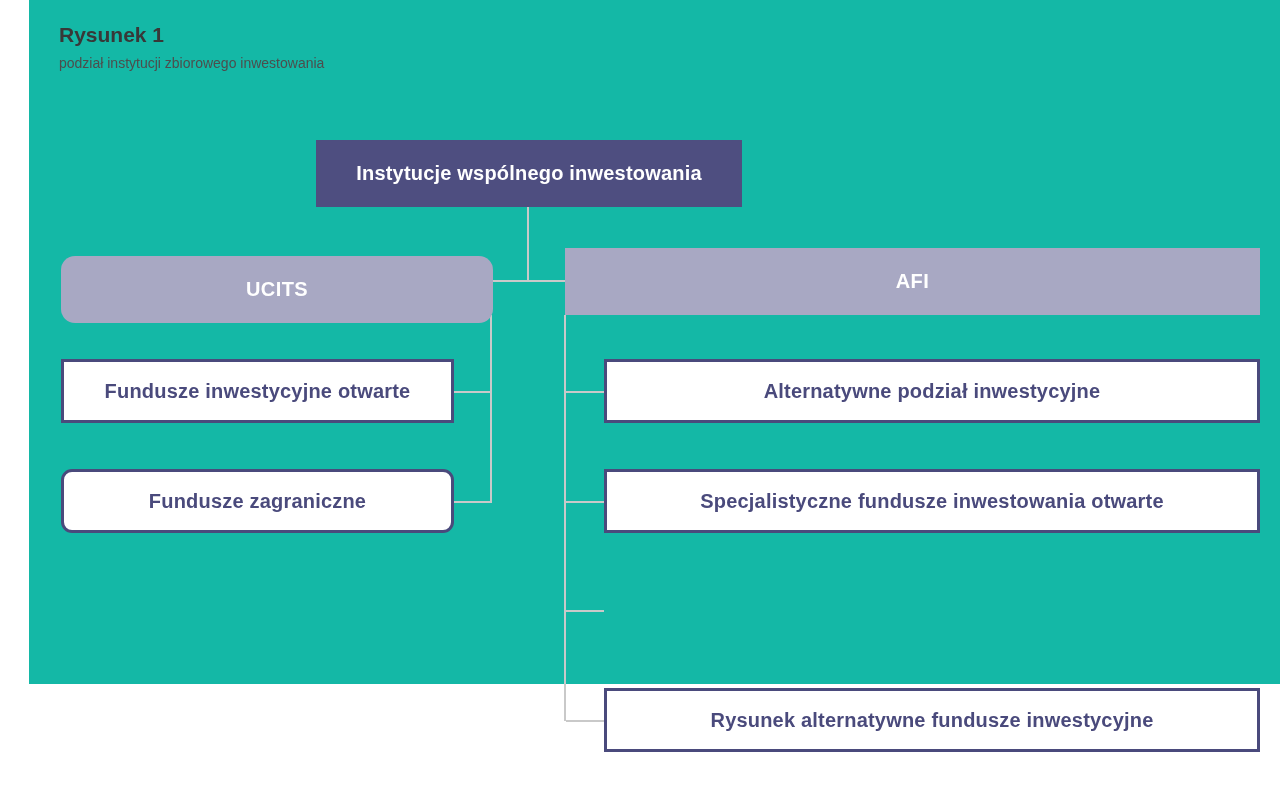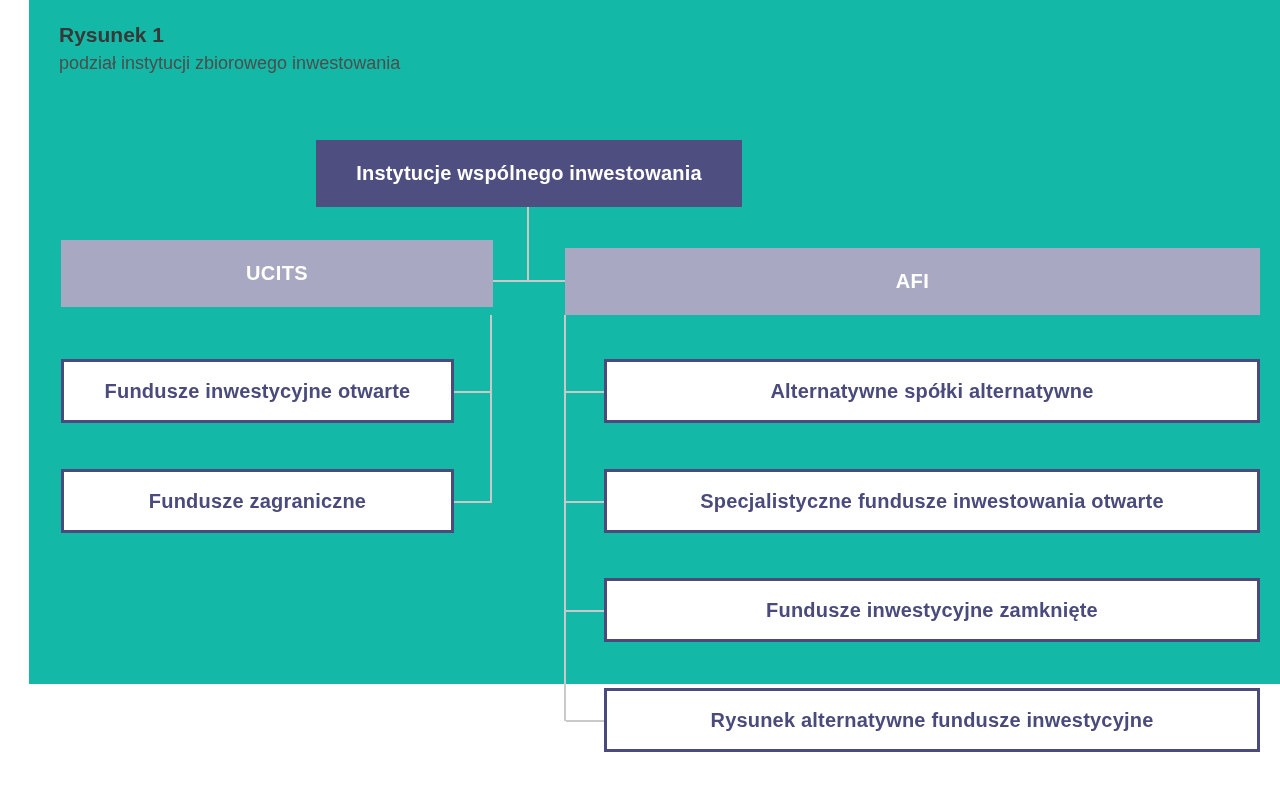--- a/index.html
+++ b/index.html
@@ -31,21 +31,21 @@
     left: 30px;
     top: 21px;
   }
   .caption-label {
     font-size: 21px;
     font-weight: 700;
     line-height: 28px;
     color: var(--caption-label);
   }
   .caption-title {
-    font-size: 18px;
+    font-size: 14px;
     font-weight: 400;
     line-height: 28px;
     color: var(--caption-title);
   }
   .node {
     position: absolute;
     display: flex;
     align-items: center;
     justify-content: center;
     text-align: right;
@@ -93,40 +93,37 @@
   <div class="line" style="left:535px; top:315px; width:2px; height:406px;"></div>
   <div class="line" style="left:537px; top:391px; width:38px; height:2px;"></div>
   <div class="line" style="left:537px; top:501px; width:38px; height:2px;"></div>
   <div class="line" style="left:537px; top:610px; width:38px; height:2px;"></div>
   <div class="line" style="left:537px; top:720px; width:38px; height:2px;"></div>
 
   <div class="node root" style="left:287px; top:140px; width:426px; height:67px;">
     <span>Instytucje wspólnego inwestowania</span>
   </div>
 
-  <div class="node branch" style="left:32px; top:240px; width:432px; height:67px;">
+  <div class="node branch" style="left:32px; top:256px; width:432px; height:67px;border-radius:14px;">
     <span>UCITS</span>
   </div>
   <div class="node branch" style="left:536px; top:248px; width:695px; height:67px;">
     <span>AFI</span>
   </div>
 
   <div class="node leaf" style="left:32px; top:359px; width:393px; height:64px;">
     <span>Fundusze inwestycyjne otwarte</span>
   </div>
-  <div class="node leaf" style="left:32px; top:469px; width:393px; height:64px;">
+  <div class="node leaf" style="left:32px; top:469px; width:393px; height:64px;border-radius:11px;">
     <span>Fundusze zagraniczne</span>
   </div>
 
   <div class="node leaf" style="left:575px; top:359px; width:656px; height:64px;">
-    <span>Alternatywne spółki alternatywne</span>
+    <span>Alternatywne podział inwestycyjne</span>
   </div>
   <div class="node leaf" style="left:575px; top:469px; width:656px; height:64px;">
     <span>Specjalistyczne fundusze inwestowania otwarte</span>
-  </div>
-  <div class="node leaf" style="left:575px; top:578px; width:656px; height:64px;">
-    <span>Fundusze inwestycyjne zamknięte</span>
   </div>
   <div class="node leaf" style="left:575px; top:688px; width:656px; height:64px;">
     <span>Rysunek alternatywne fundusze inwestycyjne</span>
   </div>
 
 </div>
 
 </body></html>

